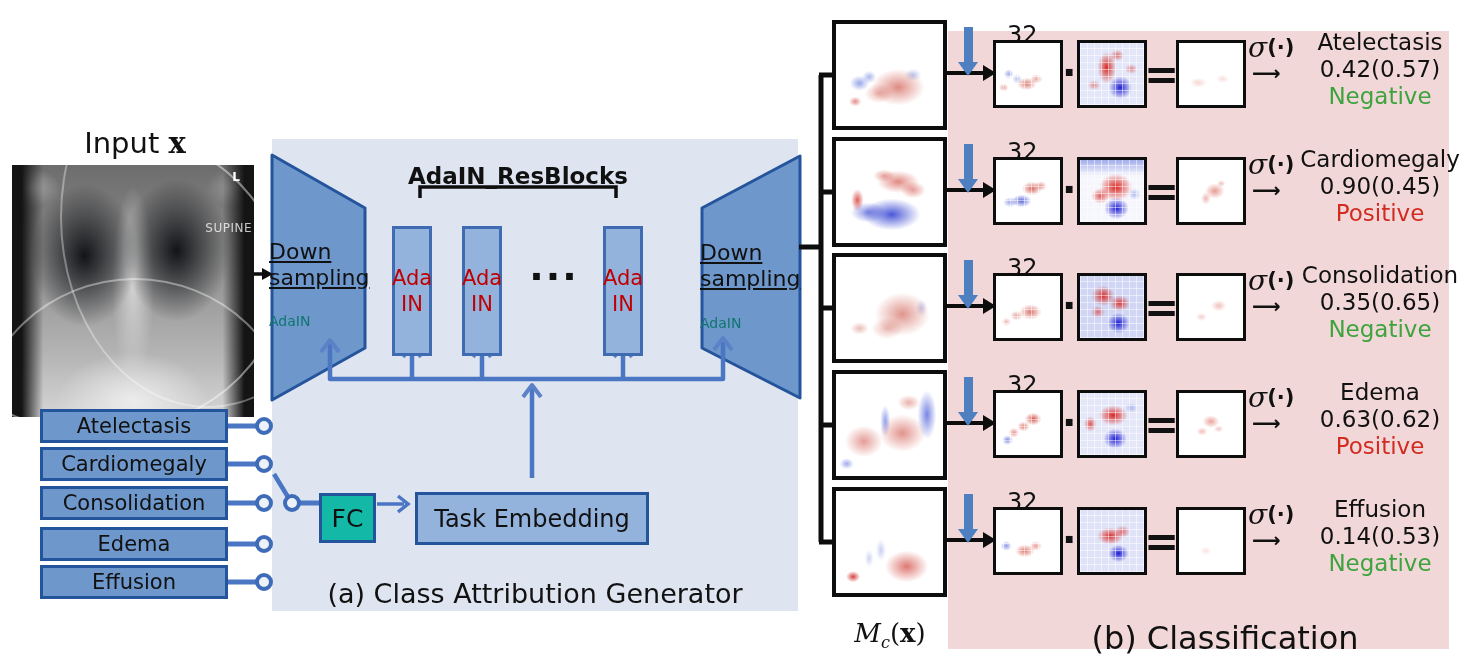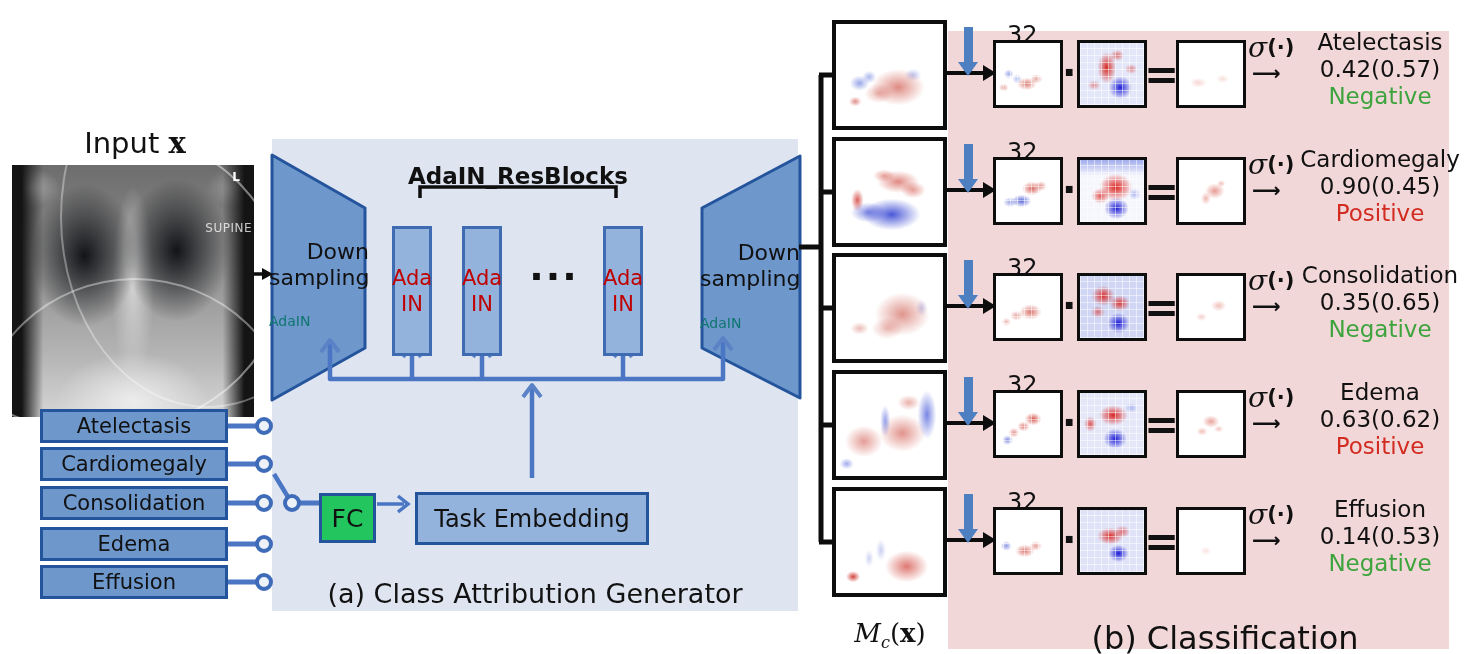--- a/index.html
+++ b/index.html
@@ -32,31 +32,31 @@
   .xray-supine{position:absolute;top:56px;right:2px;color:rgba(255,255,255,.75);font-size:12px;letter-spacing:.5px;}
 
   .task-box{position:absolute;left:40px;width:188px;height:34px;box-sizing:border-box;
             background:#6e97cc;border:3px solid #24549c;display:flex;align-items:center;justify-content:center;
             font-size:21px;z-index:3;}
   .task-caption{left:50px;top:602px;width:170px;text-align:center;font-size:27px;z-index:3;}
   .task-caption .matht{font-family:"DejaVu Serif","Liberation Serif",serif;font-weight:bold;}
   .task-caption sub{font-family:"DejaVu Serif","Liberation Serif",serif;font-style:italic;font-size:17px;}
 
   
-  .trap-label{width:100px;text-align:right;font-size:22px;line-height:26px;z-index:3;}
+  .trap-label{width:100px;text-align:left;font-size:22px;line-height:26px;z-index:3;text-decoration:underline;}
   .trap-adain{width:100px;text-align:left;font-size:14px;color:#0f766e;z-index:3;}
   .tl-left{left:269px;top:225px;} .ta-left{left:269px;top:299px;}
   .tl-right{left:700px;top:226px;} .ta-right{left:700px;top:301px;}
   .resblocks-label{left:408px;top:149px;width:220px;text-align:center;font-size:23px;z-index:3;font-weight:bold;}
   .adain-block{position:absolute;top:212px;width:40px;height:130px;box-sizing:border-box;background:#94b3dc;
                border:3px solid #3e6bb2;display:flex;flex-direction:column;align-items:center;justify-content:center;
                font-size:21px;line-height:26px;color:#c00000;z-index:3;text-align:center;}
   .ab1{left:392px;} .ab2{left:462px;} .ab3{left:603px;}
   .ellipsis{left:528px;top:231px;width:52px;text-align:center;font-size:38px;font-weight:bold;letter-spacing:2px;z-index:3;}
-  .fc-box{left:319px;top:479px;width:57px;height:50px;box-sizing:border-box;background:#22c55e;border:3px solid #24549c;
+  .fc-box{left:319px;top:479px;width:57px;height:50px;box-sizing:border-box;background:#14b8a6;border:3px solid #24549c;
           display:flex;align-items:center;justify-content:center;font-size:25px;z-index:3;}
   .te-box{left:415px;top:478px;width:234px;height:53px;box-sizing:border-box;background:#94b3dc;border:3px solid #24549c;
           display:flex;align-items:center;justify-content:center;font-size:24px;z-index:3;}
   .caption-a{left:290px;top:564px;width:490px;text-align:center;font-size:27px;z-index:3;}
 
   
   .caption-b{left:1000px;top:605px;width:450px;text-align:center;font-size:32px;z-index:3;}
   .maps-label{left:835px;top:604px;width:110px;text-align:center;font-size:26px;z-index:3;
               font-family:"DejaVu Serif","Liberation Serif",serif;}
   .maps-label .mi{font-style:italic;}

